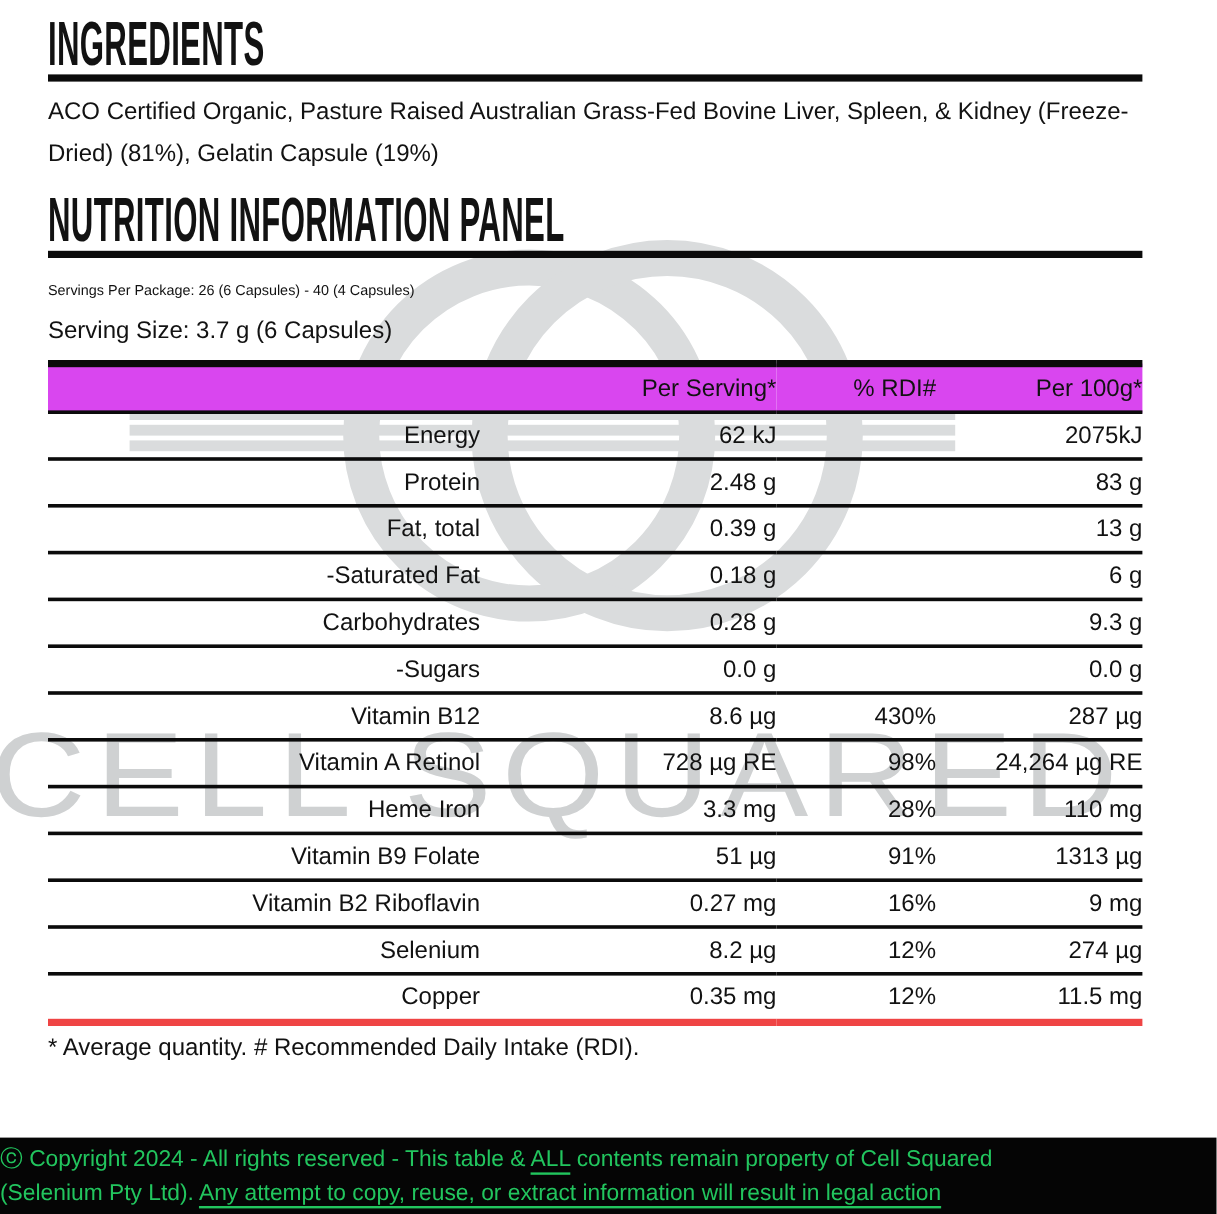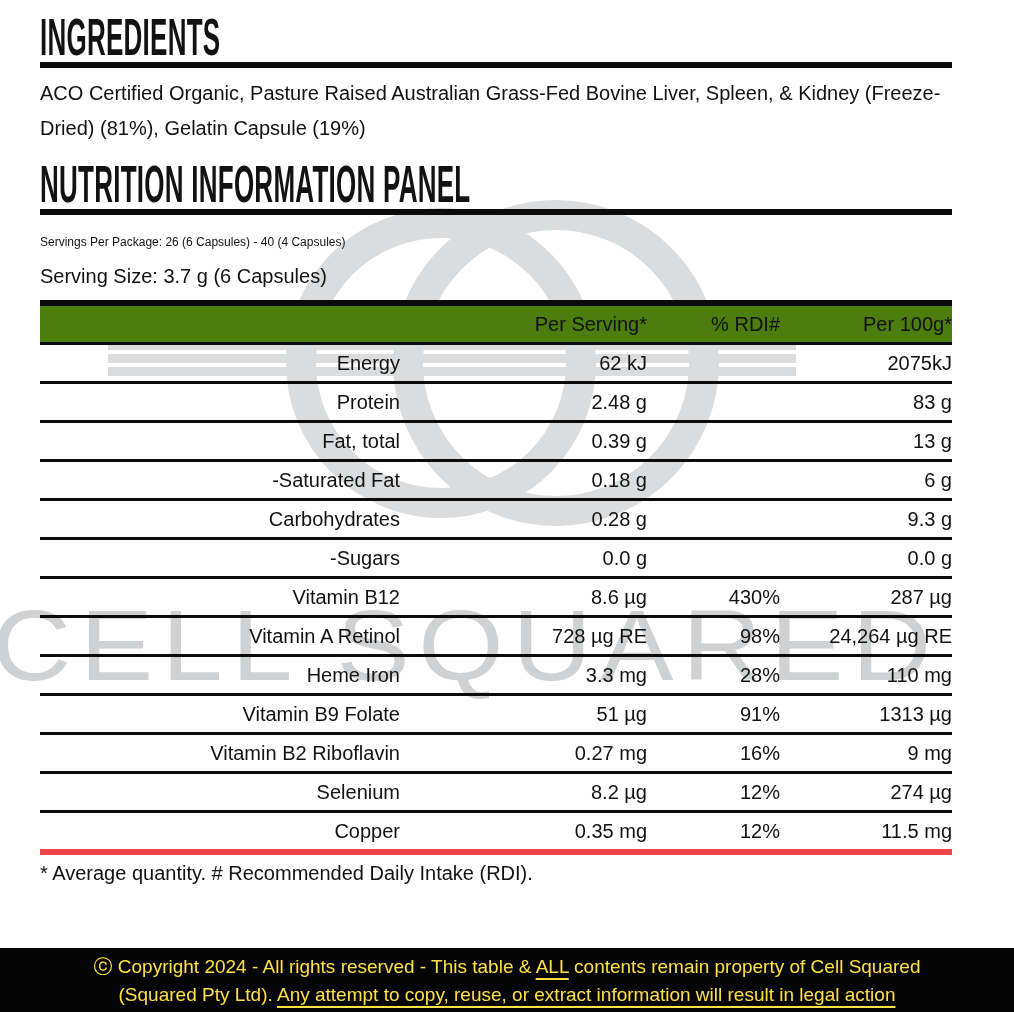--- a/index.html
+++ b/index.html
@@ -22,38 +22,38 @@
   .ing-text{margin:8px 0 0 0;font-size:20px;line-height:34.5px;}
   .serv1{margin:12px 0 0 0;font-size:12px;line-height:30px;}
   .serv2{margin:4px 0 0 0;font-size:20px;line-height:30px;}
 
   table.nip{
     margin-top:9px;border-collapse:collapse;table-layout:fixed;width:912px;
     border-top:6px solid #0b0b0b;
   }
   .col-lbl{width:360px;}.col-ps{width:247px;}.col-rdi{width:133px;}.col-100{width:172px;}
   table.nip th{
-    background:#4d7c0f;font-weight:400;font-size:20px;height:36px;line-height:36px;
+    background:#d946ef;font-weight:400;font-size:20px;height:36px;line-height:36px;
     padding:0;border-bottom:3px solid #0b0b0b;
   }
   table.nip td{
     font-size:20px;height:36px;line-height:36px;padding:0;
     border-bottom:3px solid #0b0b0b;background:transparent;
   }
   table.nip tr:last-child td{border-bottom:6px solid #ef4444;}
   .lbl{text-align:right;}
   .num{text-align:right;}
   td.indent{padding-left:27px;}
 
   .fn{margin:5px 0 0 0;font-size:20px;line-height:27px;}
   .fn.bold{margin-top:0;font-weight:700;}
 
   .copyright-bar{
     position:absolute;left:0;right:0;top:948px;bottom:0;background:#050505;
-    color:#fde047;z-index:2;text-align:center;font-size:19px;line-height:28px;
+    color:#22c55e;z-index:2;font-size:19px;line-height:28px;
     padding-top:5px;box-sizing:border-box;
   }
   .cr-line{white-space:nowrap;}
   .u{text-decoration:underline;text-underline-offset:5px;text-decoration-thickness:2px;}
 </style>
 </head>
 <body>
 
 <div class="page">
 
@@ -194,16 +194,16 @@
             <td class="num">11.5 mg</td>
           </tr>
         </tbody>
     </table>
 
     <p class="fn">* Average quantity. # Recommended Daily Intake (RDI).</p>
   </div>
 
   <div class="copyright-bar">
     <div class="cr-line"><span>ⓒ</span><span> Copyright 2024 - All rights reserved - This table &amp; </span><span class="u">ALL</span><span> contents remain property of Cell Squared</span></div>
-    <div class="cr-line"><span>(Squared Pty Ltd). </span><span class="u">Any attempt to copy, reuse, or extract information will result in legal action</span></div>
+    <div class="cr-line"><span>(Selenium Pty Ltd). </span><span class="u">Any attempt to copy, reuse, or extract information will result in legal action</span></div>
   </div>
 
 </div>
 
 </body></html>

